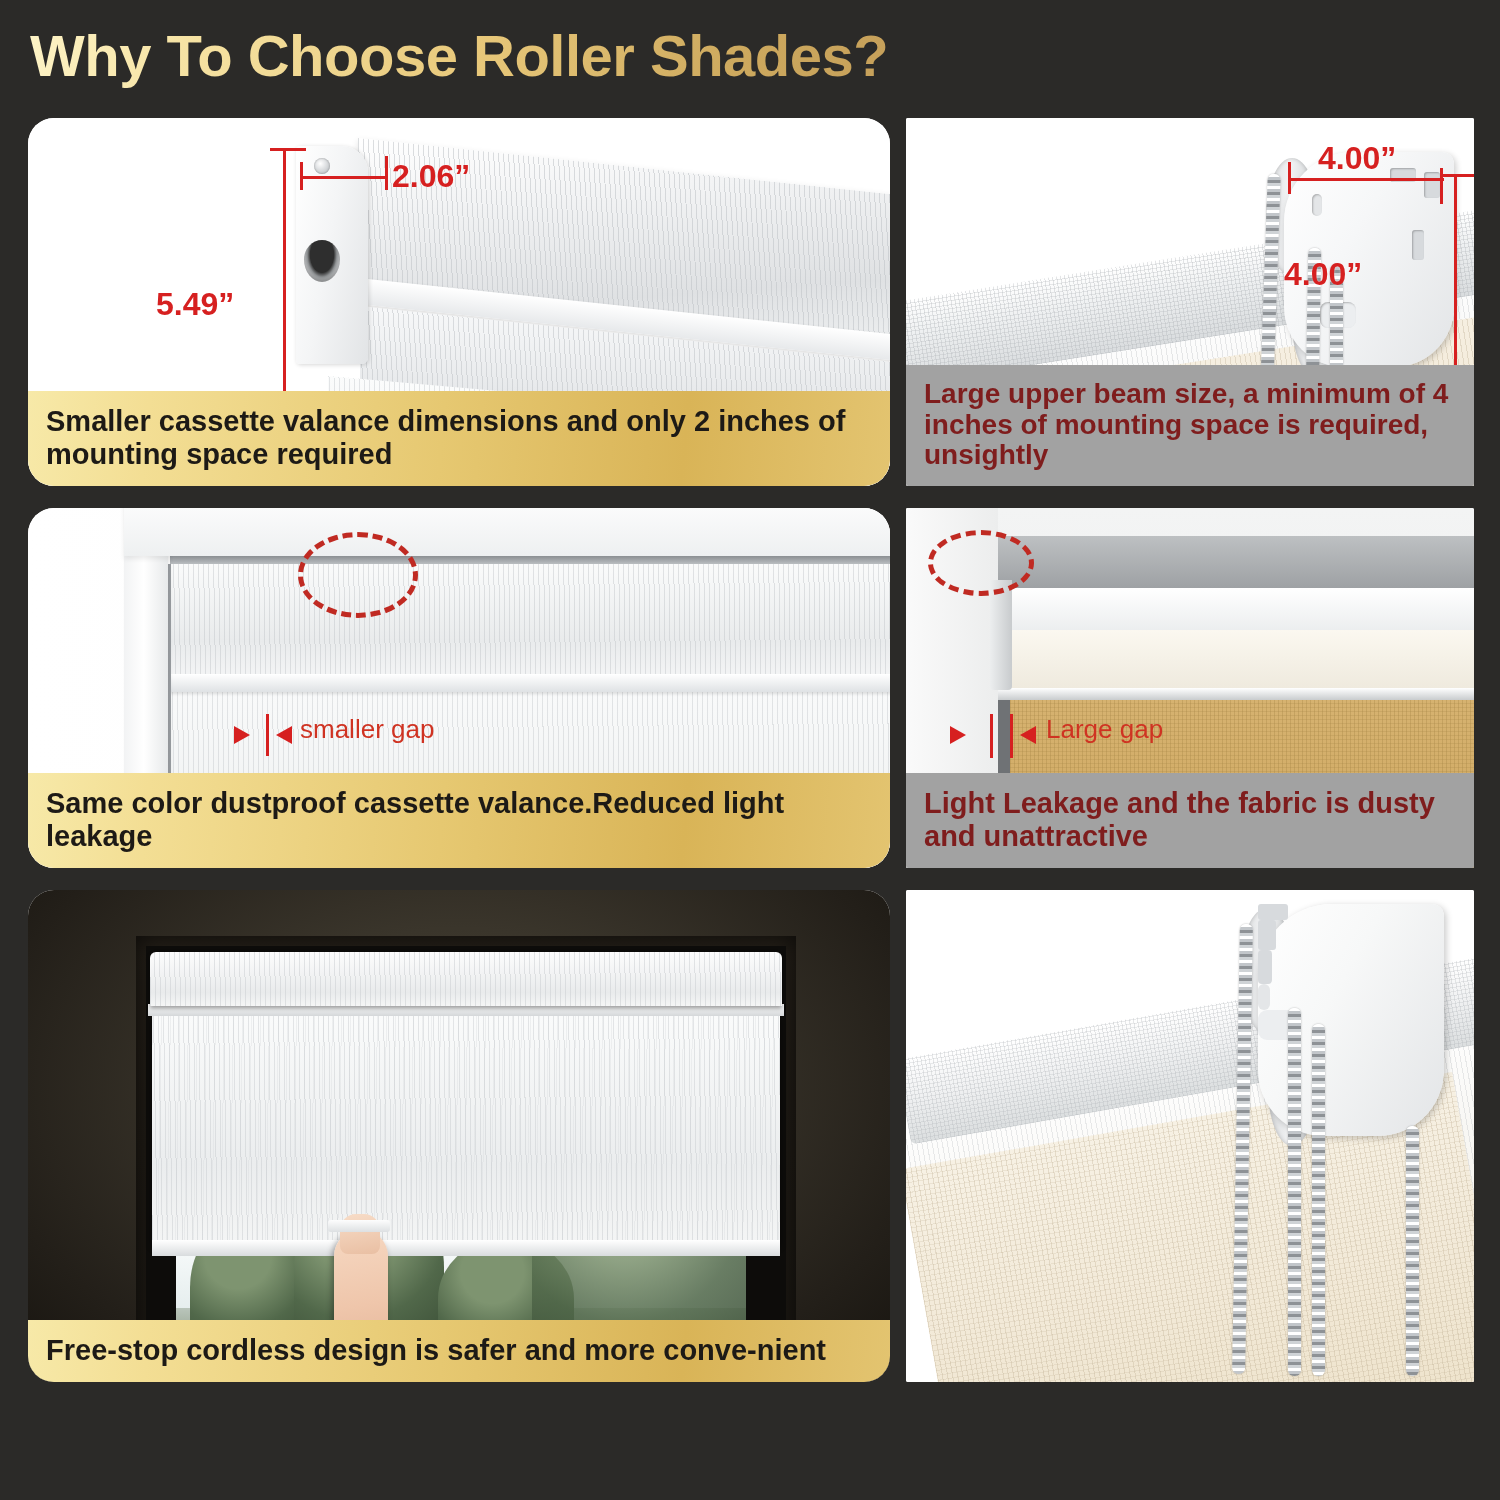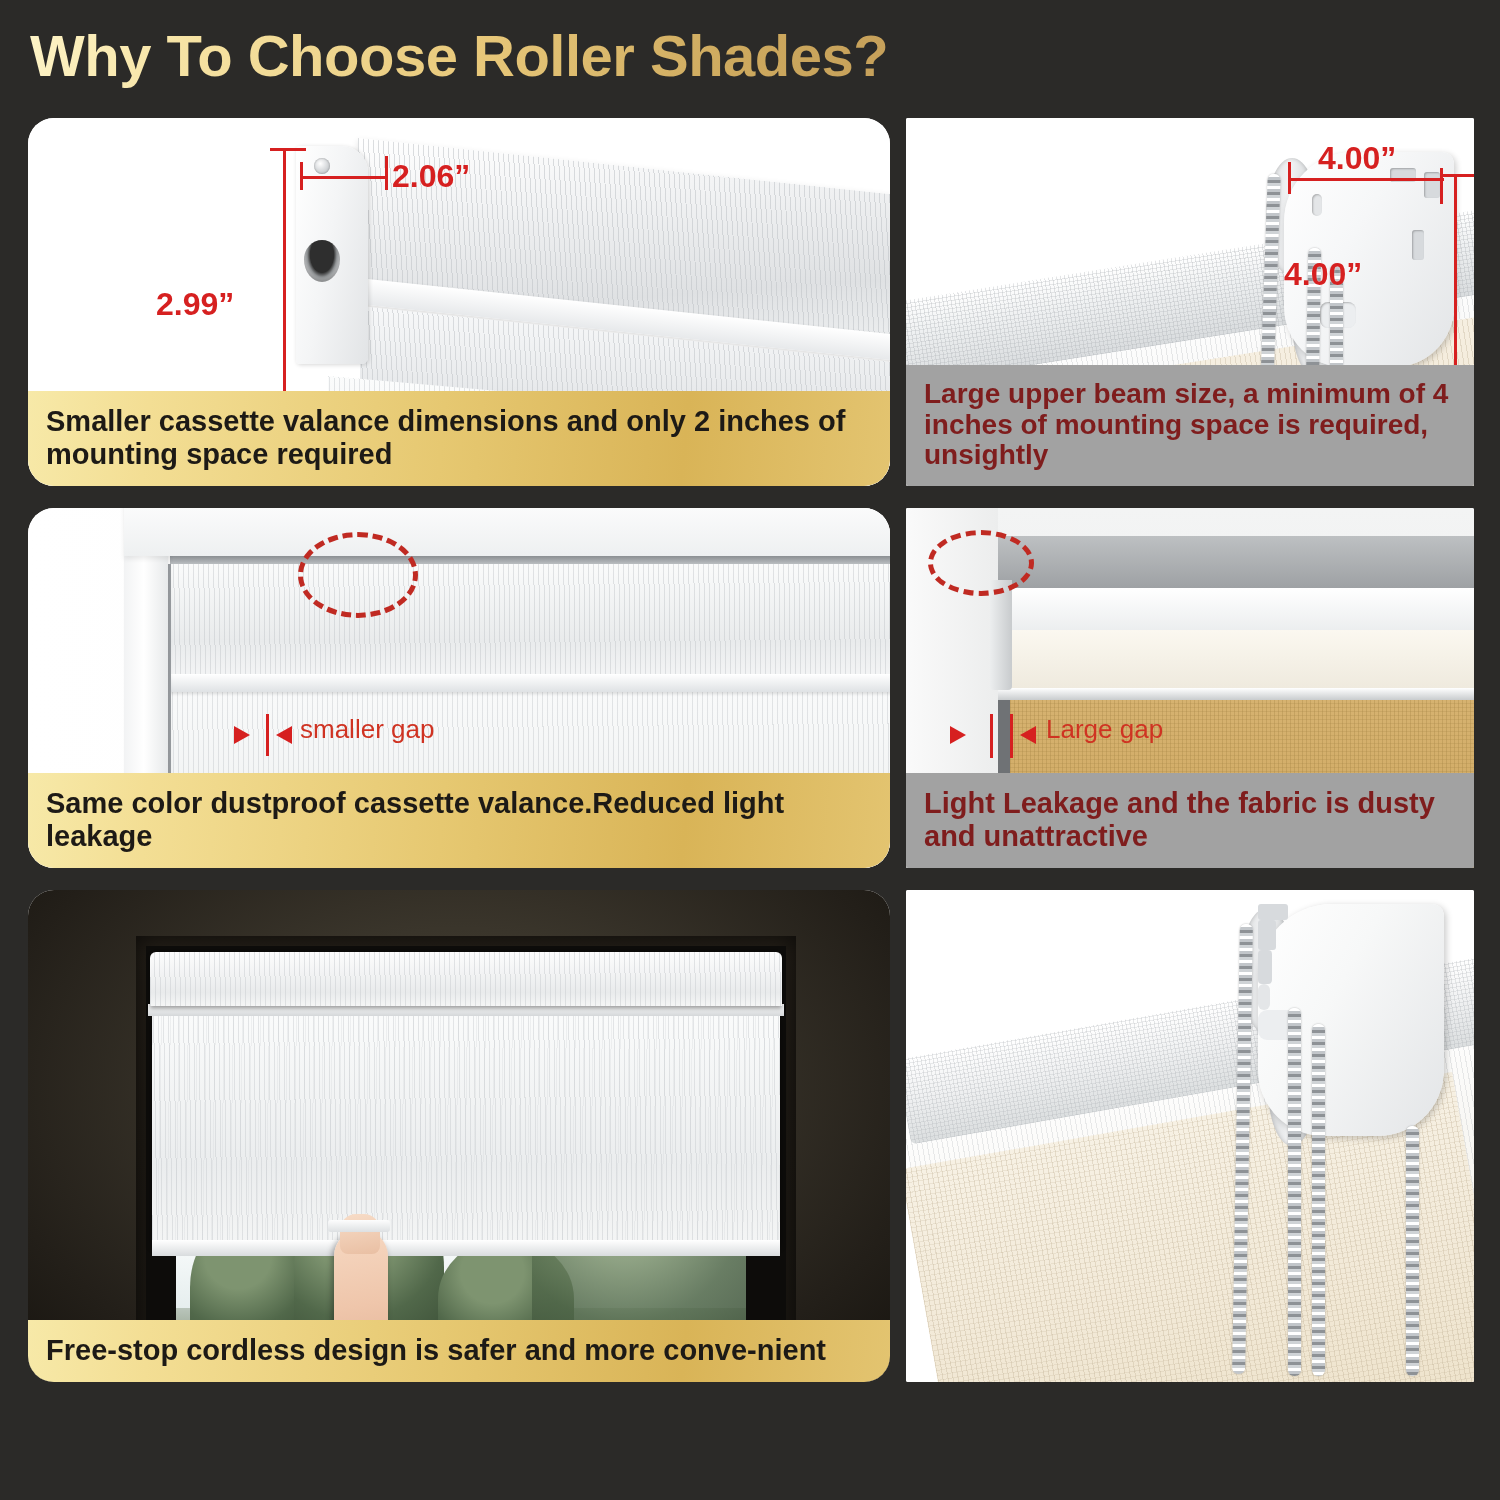--- a/index.html
+++ b/index.html
@@ -340,21 +340,21 @@
       <div class="p1-screw" style="left:302px;top:294px;width:34px;height:34px;"></div>
 
       <div class="rline h" style="left:272px; top:58px; width:88px;"></div>
       <div class="tick" style="left:272px; top:44px; height:28px;"></div>
       <div class="tick" style="left:357px; top:38px; height:34px;"></div>
       <div class="rlabel big" style="left:364px; top:40px;">2.06”</div>
 
       <div class="rline v" style="left:255px; top:30px; height:320px;"></div>
       <div class="tickh" style="left:242px; top:30px; width:36px;"></div>
       <div class="tickh" style="left:242px; top:347px; width:36px;"></div>
-      <div class="rlabel big" style="left:128px; top:168px;">2.99”</div>
+      <div class="rlabel big" style="left:128px; top:168px;">5.49”</div>
     </div>
     <div class="caption good">Smaller cassette valance dimensions and only 2 inches of mounting space required</div>
   </div>
 
   <div class="panel right row1">
     <div class="stage" style="background:#fff;">
       <div class="p2-shadeA"></div>
       <div class="p2-beige"></div>
       <div class="p2-shadeB"></div>
       <div class="p2-tube"></div>

